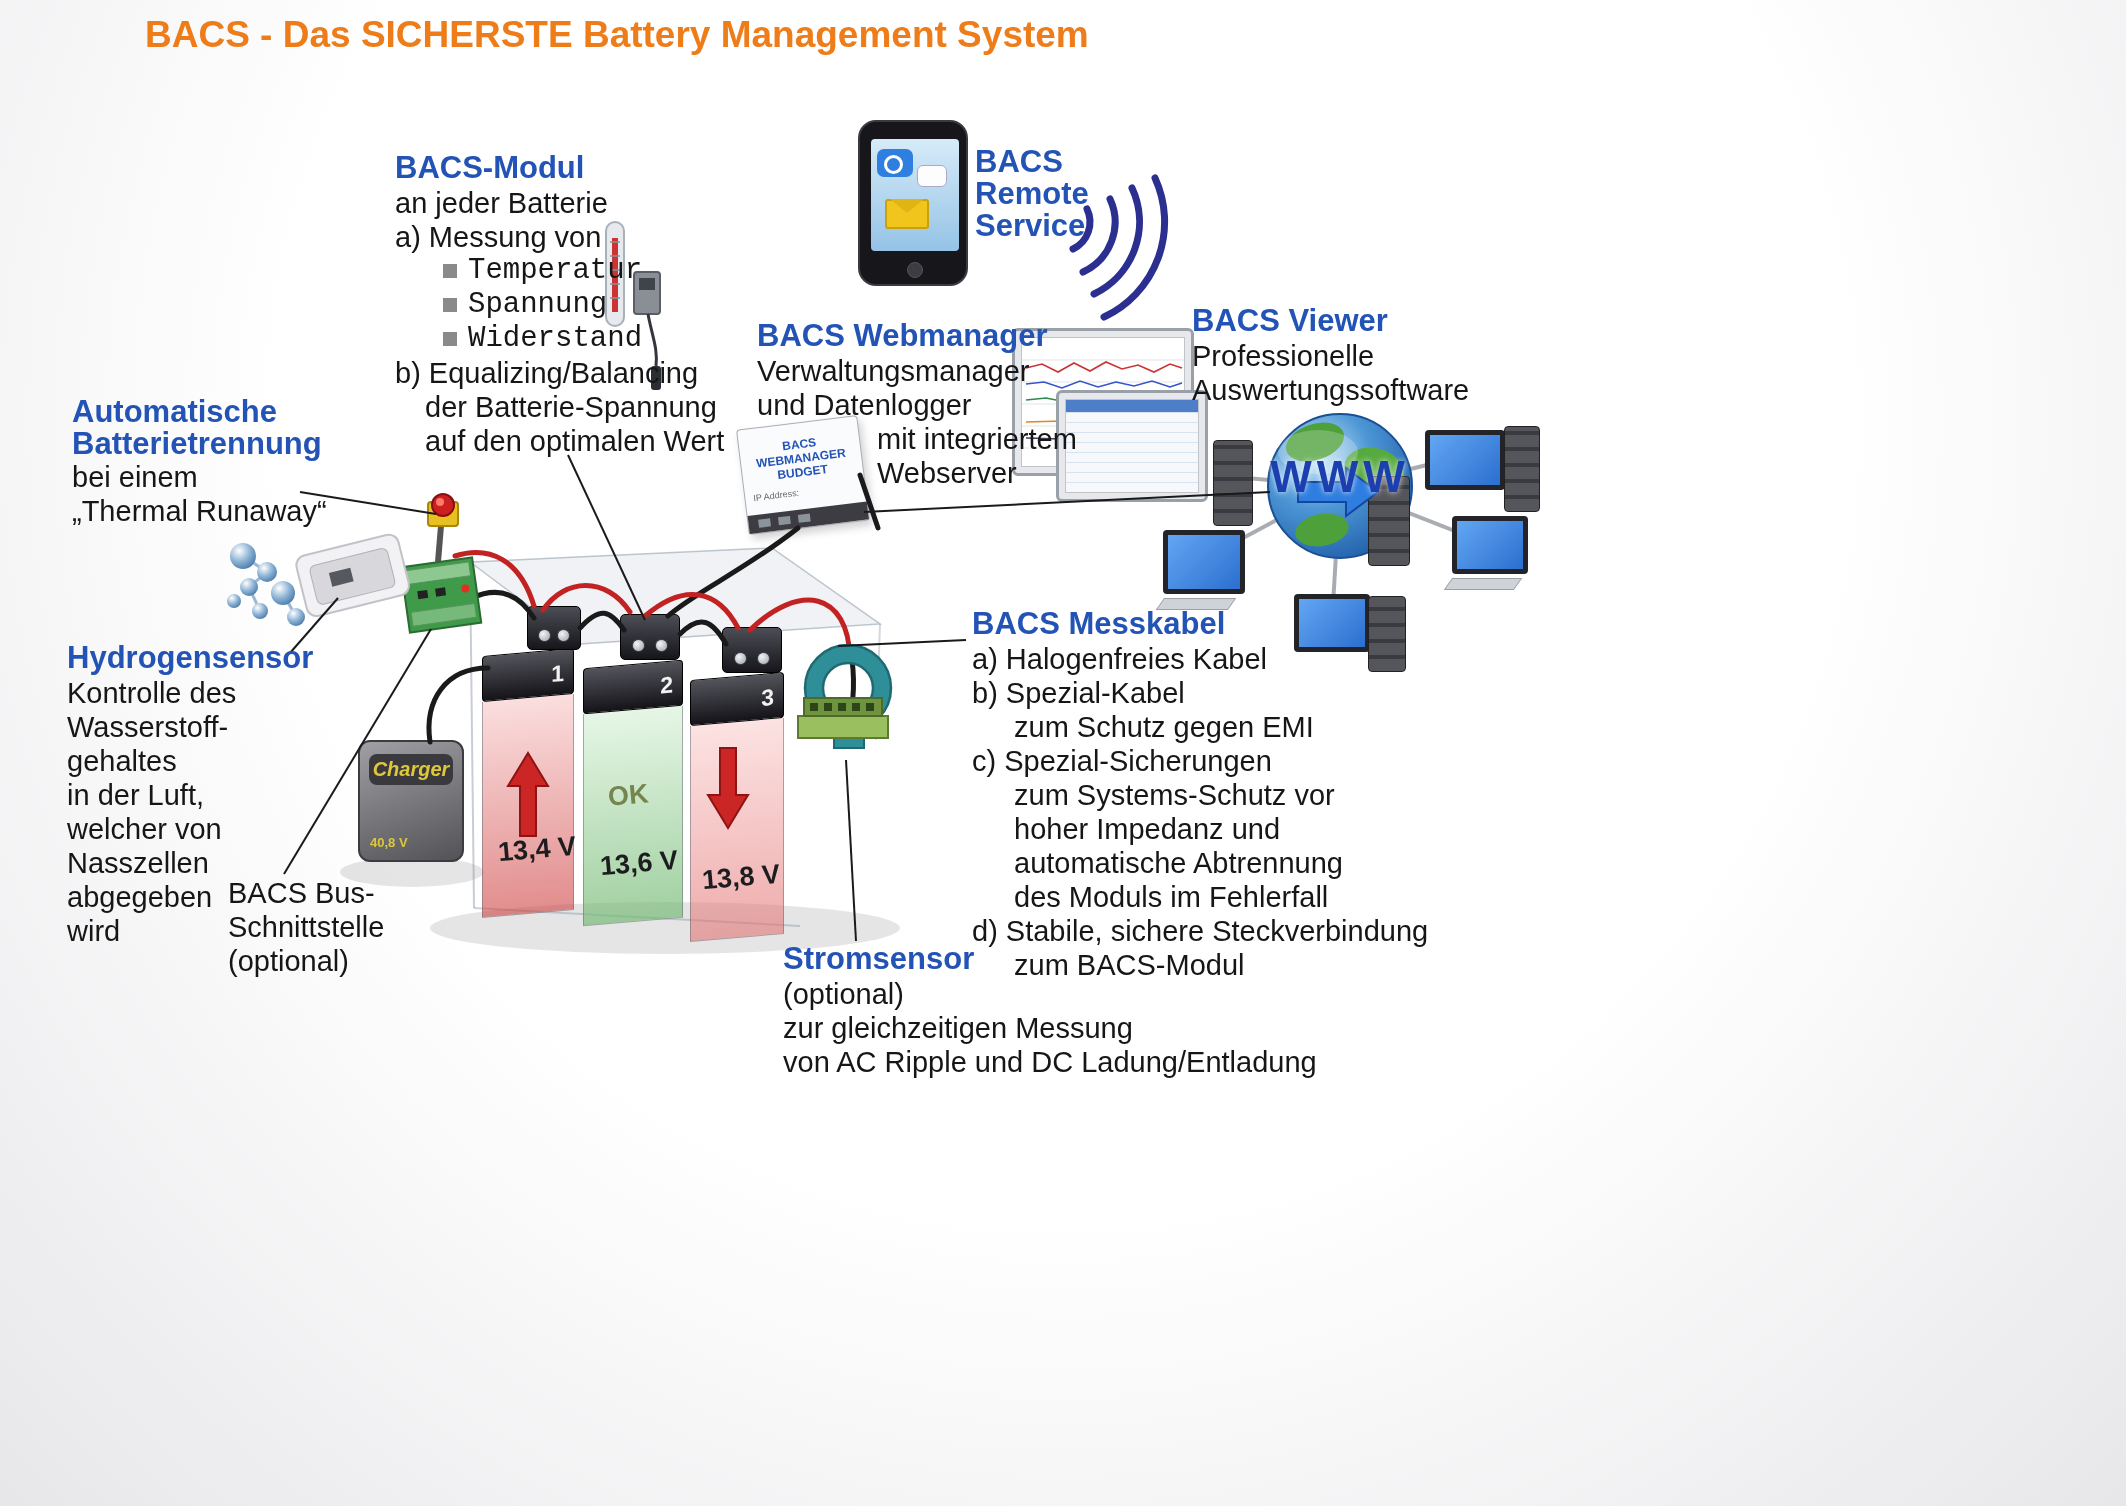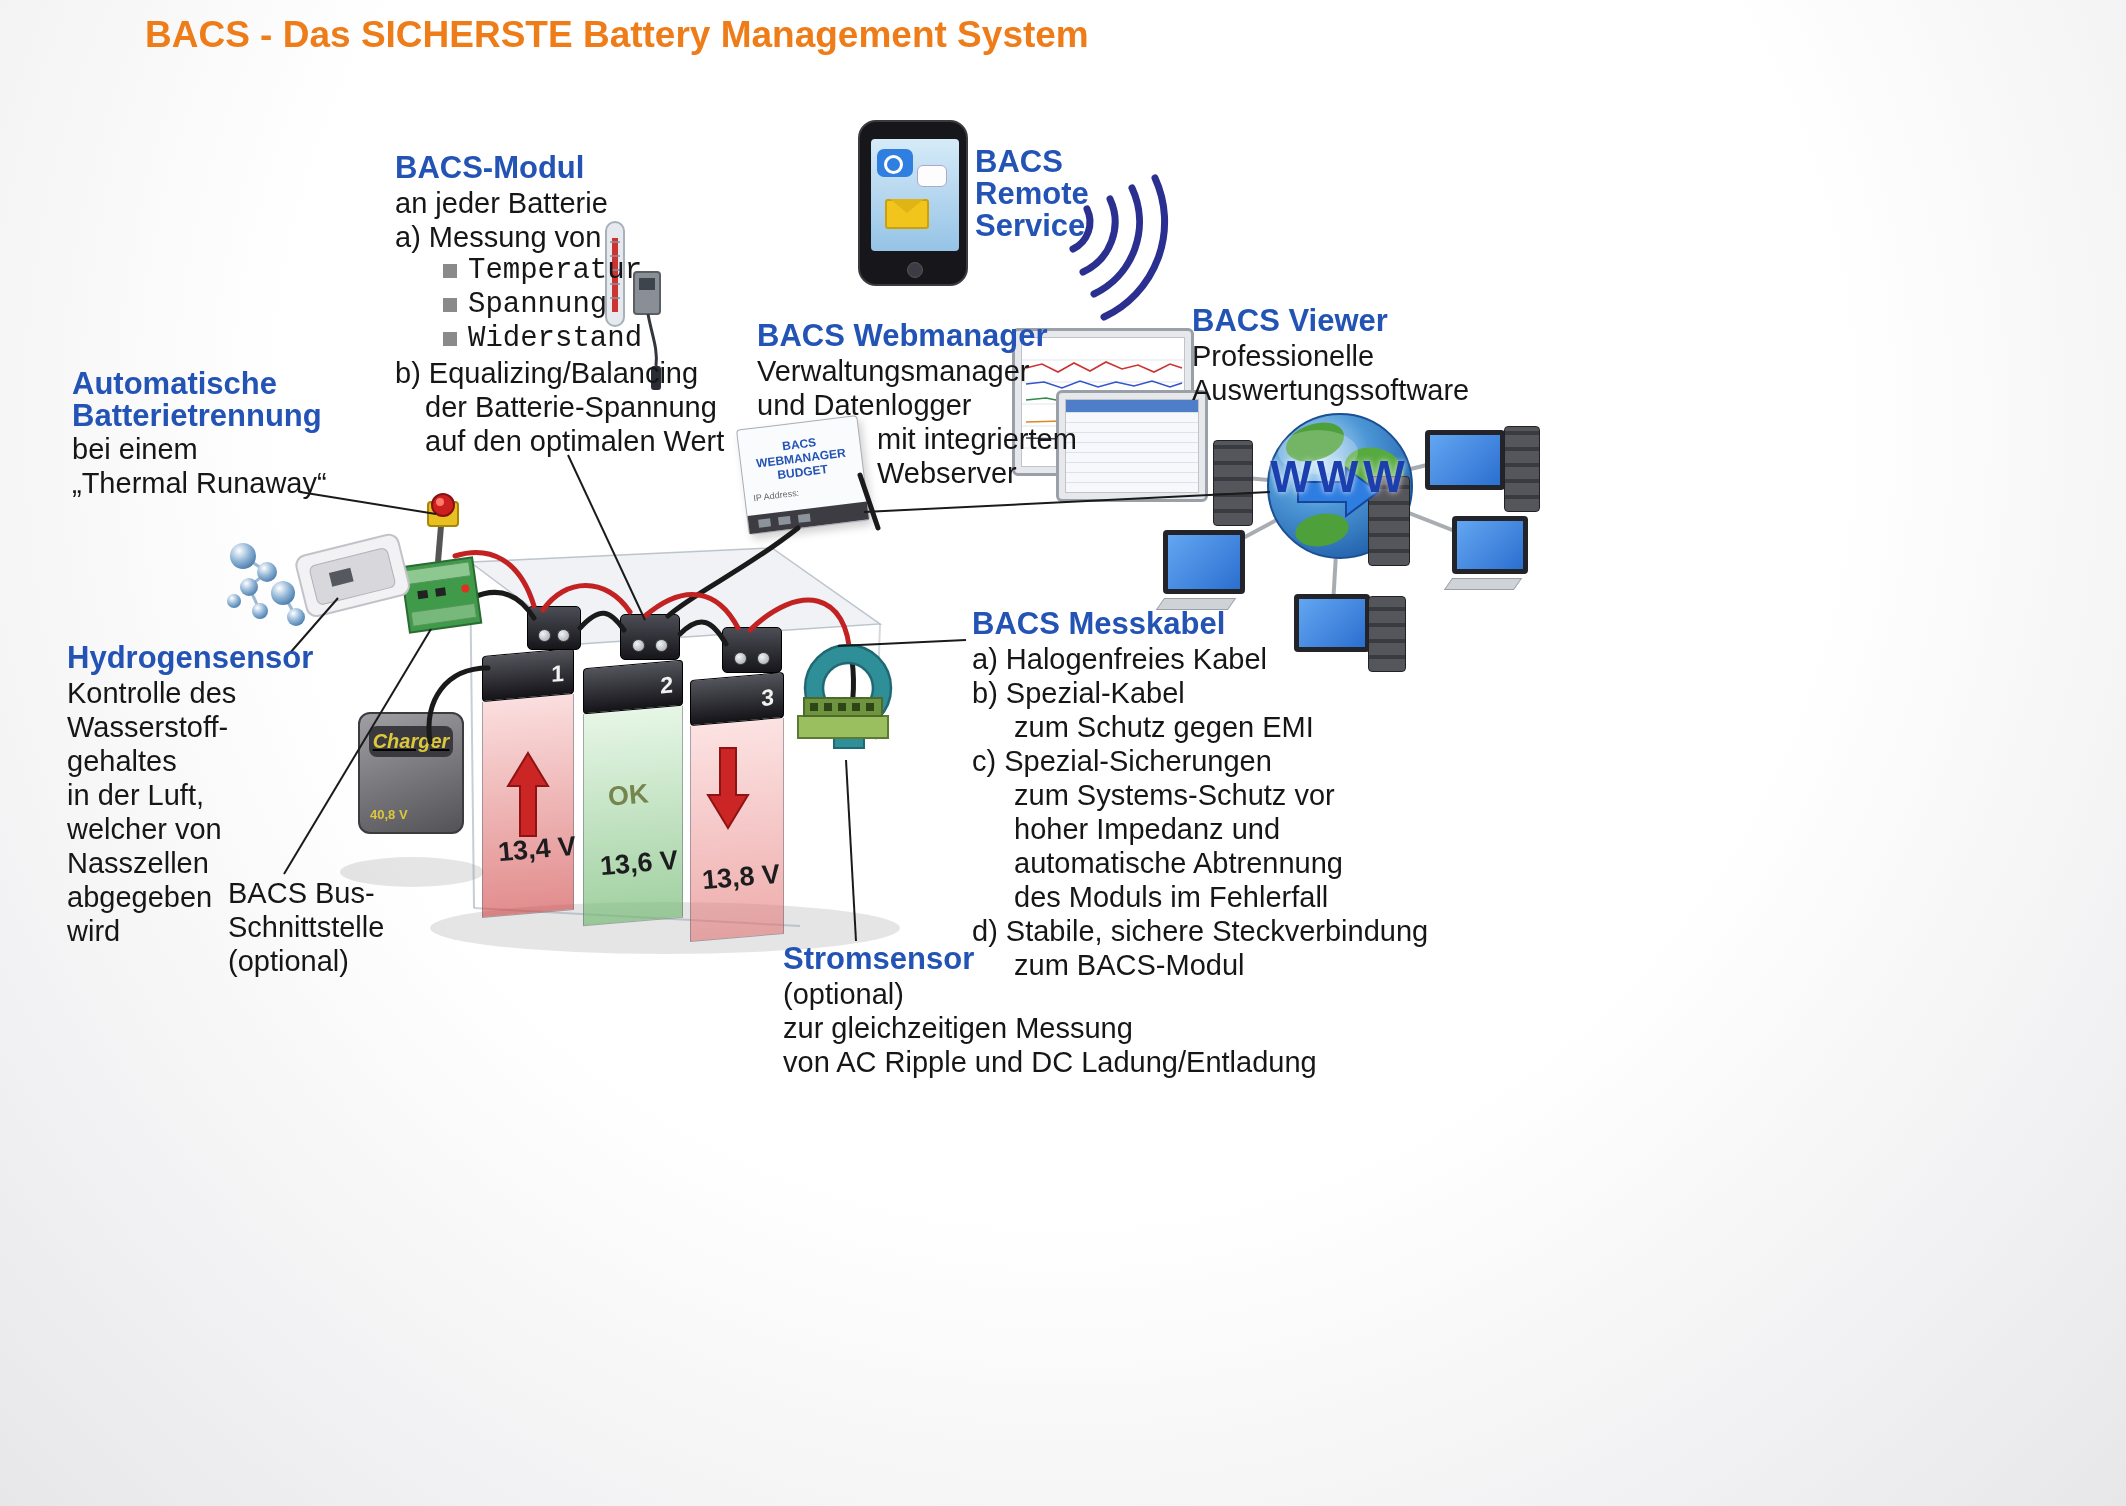--- a/index.html
+++ b/index.html
@@ -32,22 +32,22 @@
   .cell-pink  { background:linear-gradient(rgba(248,180,180,.38), rgba(226,112,112,.58)); }
   .vlabel { position:absolute; z-index:4; font-weight:700; font-size:27px; color:#1d1d1f; transform:rotate(-5deg); white-space:nowrap; }
   .oklabel{ position:absolute; z-index:4; font-weight:700; font-size:27px; color:#75854d; transform:rotate(-5deg); }
 
   .module { position:absolute; z-index:2; border-radius:5px; border:1px solid #000;
             background:linear-gradient(#4d4d56,#15151a); }
   .sock { position:absolute; bottom:7px; width:13px; height:13px; border-radius:50%;
           background:radial-gradient(circle at 35% 35%, #f2f4f6, #9aa0a8); border:1px solid #444; }
 
   
-  #charger { left:358px; top:712px; width:106px; height:122px; border-radius:12px;
-             border:2px solid #3c3c40; background:linear-gradient(160deg,#a0a0a4,#525257);text-decoration:underline; }
+  #charger { left:358px; top:740px; width:106px; height:122px; border-radius:12px;
+             border:2px solid #3c3c40; background:linear-gradient(160deg,#a0a0a4,#525257); }
   #charger .plate { margin:12px 9px 0 9px; background:#3a3a3e; border-radius:8px; text-align:center;
                     color:#ddc83c; font-weight:700; font-style:italic; font-size:20px; padding:4px 0; }
   #charger .volt { position:absolute; left:10px; bottom:10px; color:#ddc83c; font-weight:700; font-size:13px; }
 
   
   #phone { left:858px; top:120px; width:110px; height:166px; background:#17171b; border-radius:18px;
            border:2px solid #3a3a40; }
   #phone .scr { position:absolute; left:11px; top:17px; width:88px; height:112px; border-radius:4px;
                 background:linear-gradient(#d6ebf8,#95c3e6); overflow:hidden; }
   #phone .home { position:absolute; left:47px; bottom:6px; width:16px; height:16px; border-radius:50%;
@@ -402,21 +402,21 @@
     <div class="b ind2">mit integriertem</div>
     <div class="b ind2">Webserver</div>
   </div>
 
   <div class="txt" style="left:1192px;top:303px">
     <div class="h">BACS Viewer</div>
     <div class="b">Professionelle</div>
     <div class="b">Auswertungssoftware</div>
   </div>
 
-  <div class="txt" style="left:72px;top:368px">
+  <div class="txt" style="left:72px;top:396px">
     <div class="h" style="line-height:32px">Automatische</div>
     <div class="h" style="line-height:32px">Batterietrennung</div>
     <div class="b">bei einem</div>
     <div class="b">„Thermal Runaway“</div>
   </div>
 
   <div class="txt" style="left:67px;top:640px">
     <div class="h">Hydrogensensor</div>
     <div class="b">Kontrolle des</div>
     <div class="b">Wasserstoff-</div>

